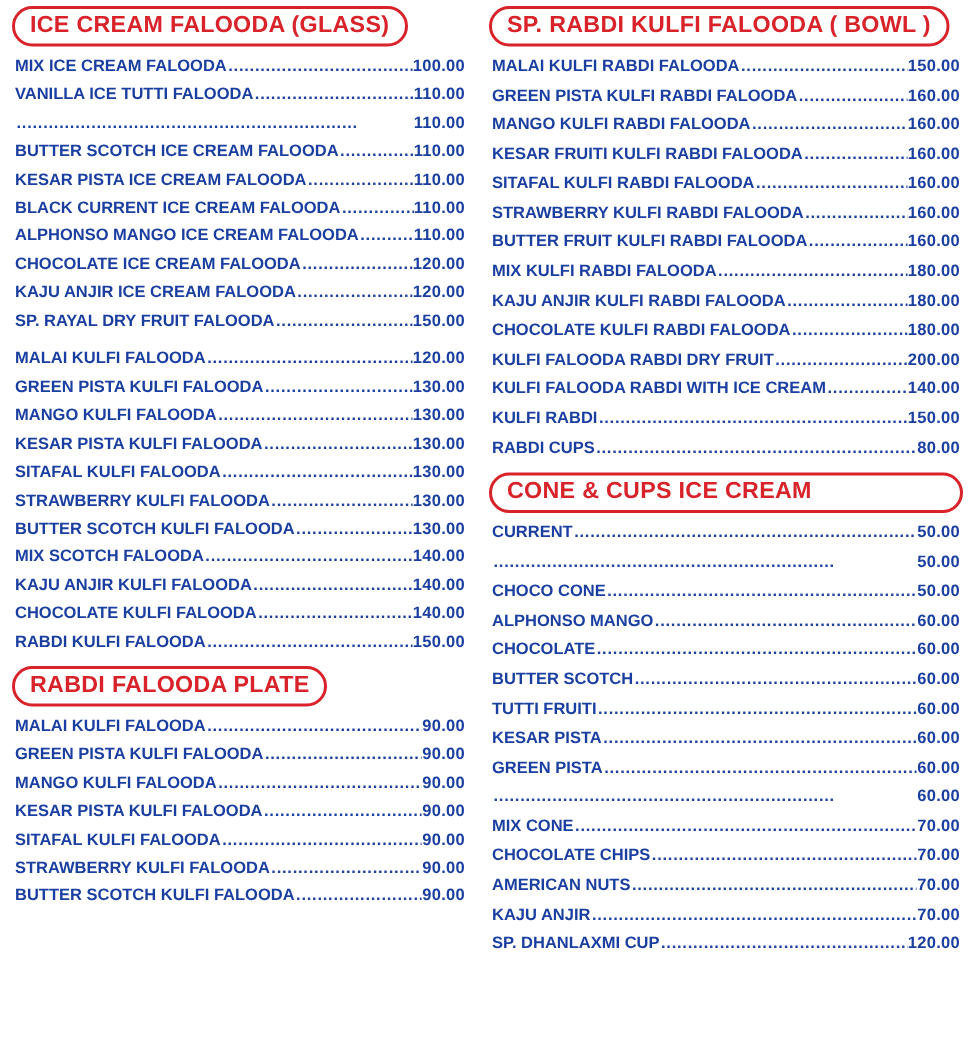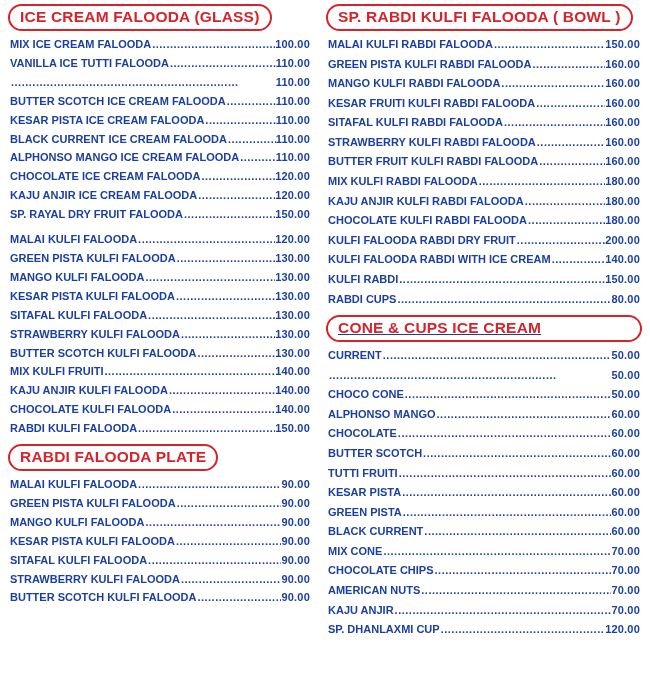--- a/index.html
+++ b/index.html
@@ -44,21 +44,20 @@
   .section-header .title {
     color: #d8232a;
     font-weight: bold;
     font-size: 15.5px;
     letter-spacing: 0.2px;
     white-space: nowrap;
     font-family: "Liberation Sans", sans-serif;
   }
   .section-header.wide {
     display: block;
-    text-decoration: underline;
   }
   .items {
     padding: 0 2px;
   }
   .item {
     display: flex;
     align-items: baseline;
     font-size: 11px;
     font-weight: bold;
     color: #1b3fa0;
@@ -177,21 +176,21 @@
           <span class="name">STRAWBERRY KULFI FALOODA</span>
           <span class="dots">................................................................</span>
           <span class="price">130.00</span>
         </div>
         <div class="item">
           <span class="name">BUTTER SCOTCH KULFI FALOODA</span>
           <span class="dots">................................................................</span>
           <span class="price">130.00</span>
         </div>
         <div class="item">
-          <span class="name">MIX KULFI FRUITI</span>
+          <span class="name">MIX SCOTCH FALOODA</span>
           <span class="dots">................................................................</span>
           <span class="price">140.00</span>
         </div>
         <div class="item">
           <span class="name">KAJU ANJIR KULFI FALOODA</span>
           <span class="dots">................................................................</span>
           <span class="price">140.00</span>
         </div>
         <div class="item">
           <span class="name">CHOCOLATE KULFI FALOODA</span>
@@ -375,21 +374,20 @@
           <span class="name">KESAR PISTA</span>
           <span class="dots">................................................................</span>
           <span class="price">60.00</span>
         </div>
         <div class="item">
           <span class="name">GREEN PISTA</span>
           <span class="dots">................................................................</span>
           <span class="price">60.00</span>
         </div>
         <div class="item">
-          <span class="name">BLACK CURRENT</span>
           <span class="dots">................................................................</span>
           <span class="price">60.00</span>
         </div>
         <div class="item">
           <span class="name">MIX CONE</span>
           <span class="dots">................................................................</span>
           <span class="price">70.00</span>
         </div>
         <div class="item">
           <span class="name">CHOCOLATE CHIPS</span>

